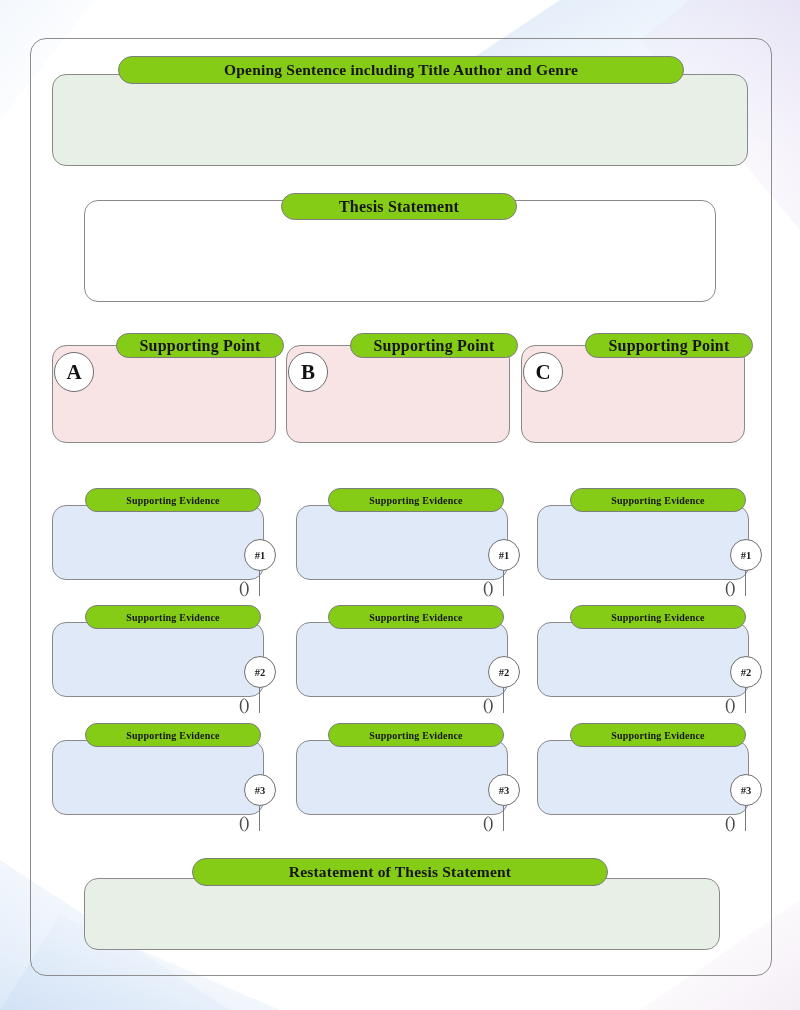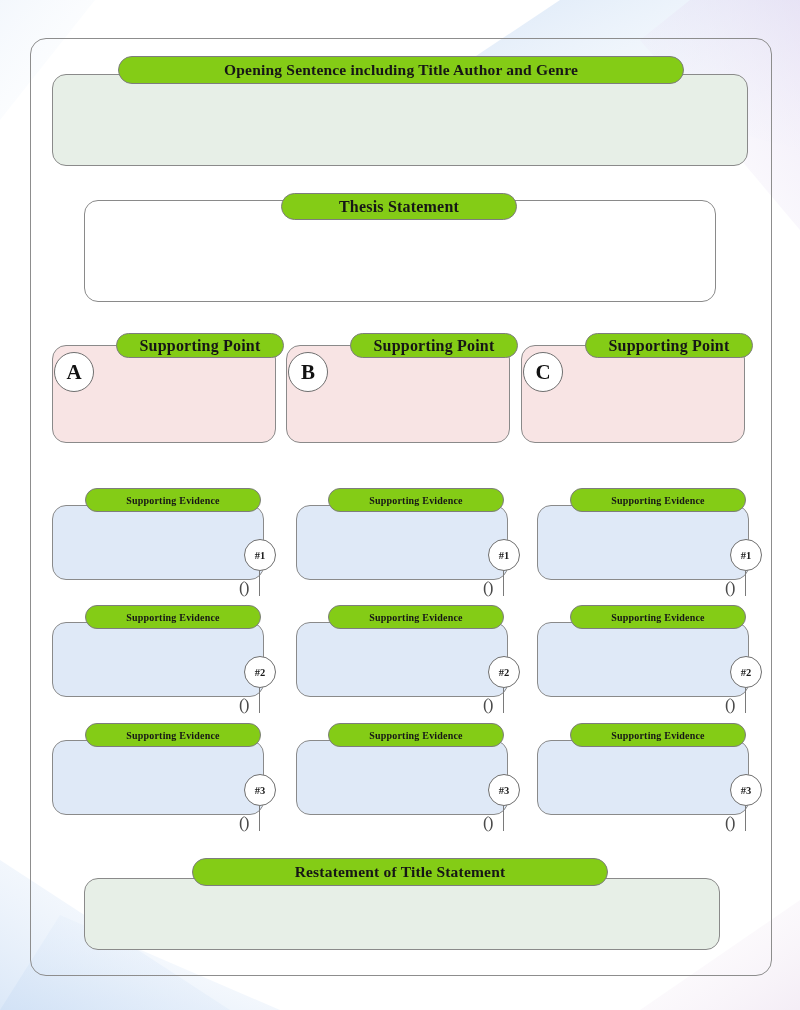--- a/index.html
+++ b/index.html
@@ -248,13 +248,13 @@
 
 <div class="block blue" style="left:537px; top:740px; width:212px; height:75px;"></div>
 <div class="pill tiny" style="left:570px; top:723px; width:176px; height:24px;">Supporting Evidence</div>
 <div class="num-wrap" style="left:730px; top:774px;">
   <div class="num-badge">#3</div>
   <div class="num-stem"></div>
   <div class="num-paren">()</div>
 </div>
 
 <div class="block green" style="left:84px; top:878px; width:636px; height:72px;"></div>
-<div class="pill big" style="left:192px; top:858px; width:416px; height:28px;">Restatement of Title Statement</div>
+<div class="pill big" style="left:192px; top:858px; width:416px; height:28px;">Restatement of Thesis Statement</div>
 
 </body></html>

